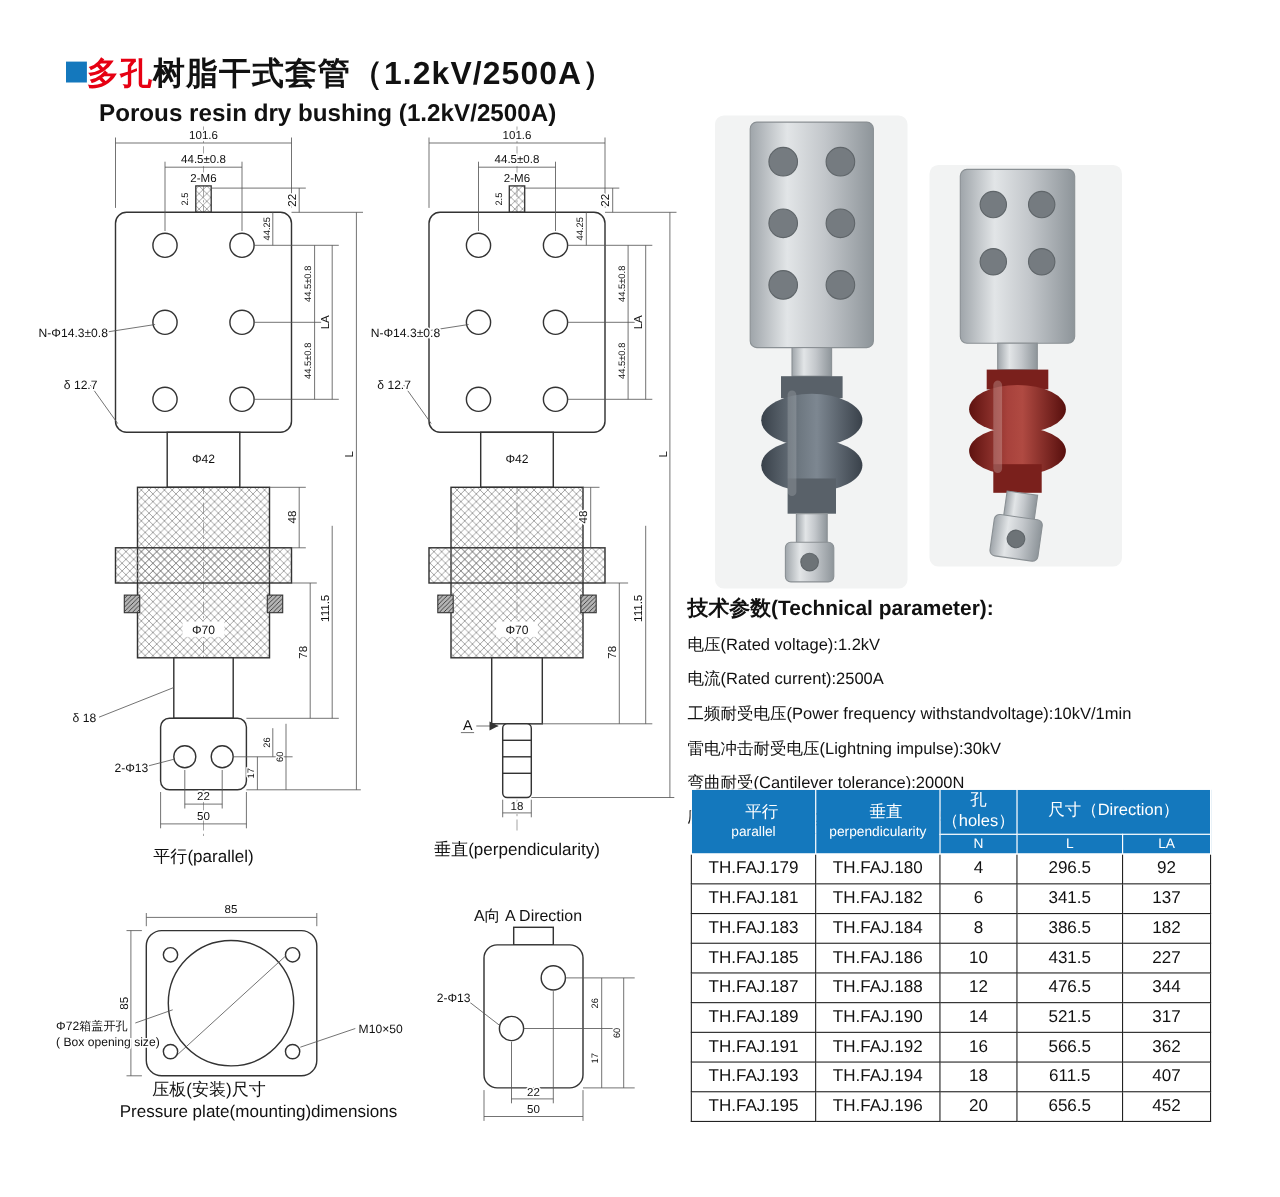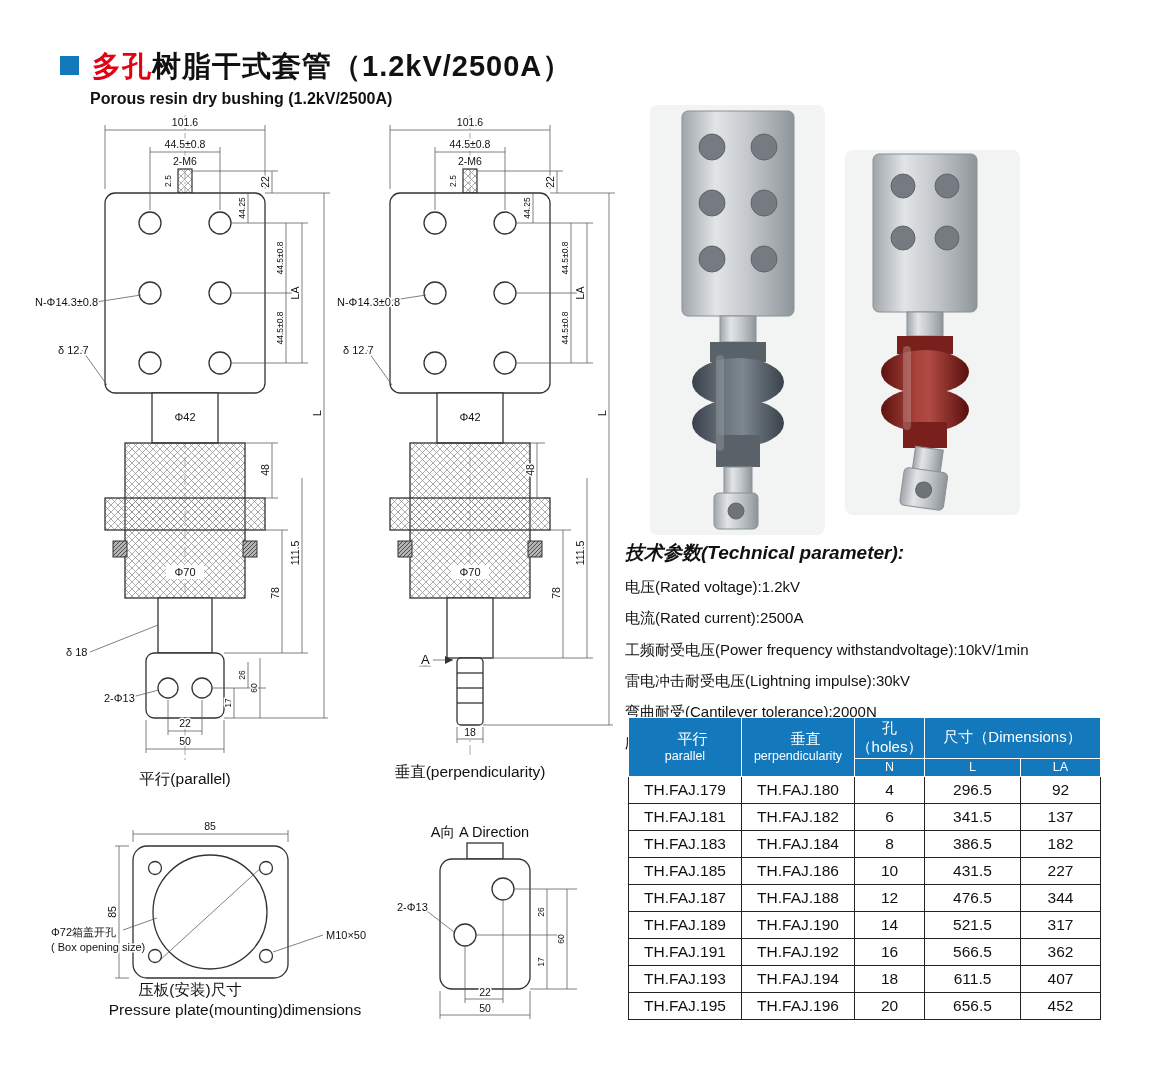--- a/index.html
+++ b/index.html
@@ -1,40 +1,40 @@
 <!DOCTYPE html>
 <html><head>
 <meta charset="utf-8">
 <style>
   html,body{margin:0;padding:0;background:#fff;}
   .page{position:relative;width:1164px;height:1088px;background:#fff;
         font-family:"Liberation Sans",sans-serif;color:#111;overflow:hidden;}
   .abs{position:absolute;}
 
   
-  .title-row{display:flex;align-items:flex-start;gap:13px;}
+  .title-row{display:flex;align-items:flex-start;gap:0;}
   .bullet{width:19px;height:19px;margin-top:9px;background:#1478bd;flex:0 0 auto;}
   .title-zh{font-size:29px;font-weight:bold;letter-spacing:1px;white-space:nowrap;}
   .title-zh .red{color:#e60012;}
-  .title-en{font-size:16px;font-weight:bold;margin-left:30px;margin-top:3px;}
+  .title-en{font-size:22px;font-weight:bold;margin-left:30px;margin-top:3px;}
 
   
   svg{overflow:visible;display:block;}
   svg text{font-family:"Liberation Sans",sans-serif;fill:#111;}
   .dim{font-size:10.5px;paint-order:stroke;stroke:#fff;stroke-width:3px;}
   .dims{font-size:8.5px;paint-order:stroke;stroke:#fff;stroke-width:2.5px;}
   .lbl{font-size:11px;paint-order:stroke;stroke:#fff;stroke-width:3px;}
   .cap{font-size:15.5px;}
   .ln{stroke:#333;stroke-width:1.3;fill:none;}
   .fw{fill:#fff;stroke:#333;stroke-width:1.3;}
   .dl{stroke:#555;stroke-width:0.75;fill:none;}
   .cl{stroke:#888;stroke-width:0.7;fill:none;stroke-dasharray:10 3 2 3;}
 
   
-  .tech h3{margin:0 0 9px 0;font-size:19px;font-weight:bold;font-style:italic;}
+  .tech h3{margin:0 0 9px 0;font-size:19px;font-weight:bold;}
   .tech p{margin:10px 0;font-size:15px;line-height:1.42;}
 
   
   table.spec{border-collapse:collapse;width:472px;table-layout:fixed;border:1px solid #222;}
   table.spec th{background:#1478bd;color:#fff;border:1px solid #fff;font-weight:normal;padding:1px 0;}
   .th-zh{font-size:15px;line-height:1.25;padding-left:15px;}
   .th-en{font-size:12.5px;line-height:1.2;}
   table.spec td{border:1px solid #222;text-align:center;font-size:15.5px;height:26px;padding:0;background:#fff;margin-left:43px;}
 </style>
 </head>
@@ -364,21 +364,21 @@
       <tr>
         <th rowspan="2">
           <div class="th-zh">平行</div>
           <div class="th-en">parallel</div>
         </th>
         <th rowspan="2">
           <div class="th-zh">垂直</div>
           <div class="th-en">perpendicularity</div>
         </th>
         <th class="th-zh">孔（holes）</th>
-        <th class="th-zh" colspan="2">尺寸（Dimensions）</th>
+        <th class="th-zh" colspan="2">尺寸（Direction）</th>
       </tr>
       <tr>
         <th class="th-en">N</th>
         <th class="th-en">L</th>
         <th class="th-en">LA</th>
       </tr>
     </thead>
     <tbody>
       <tr>
         <td>TH.FAJ.179</td>

